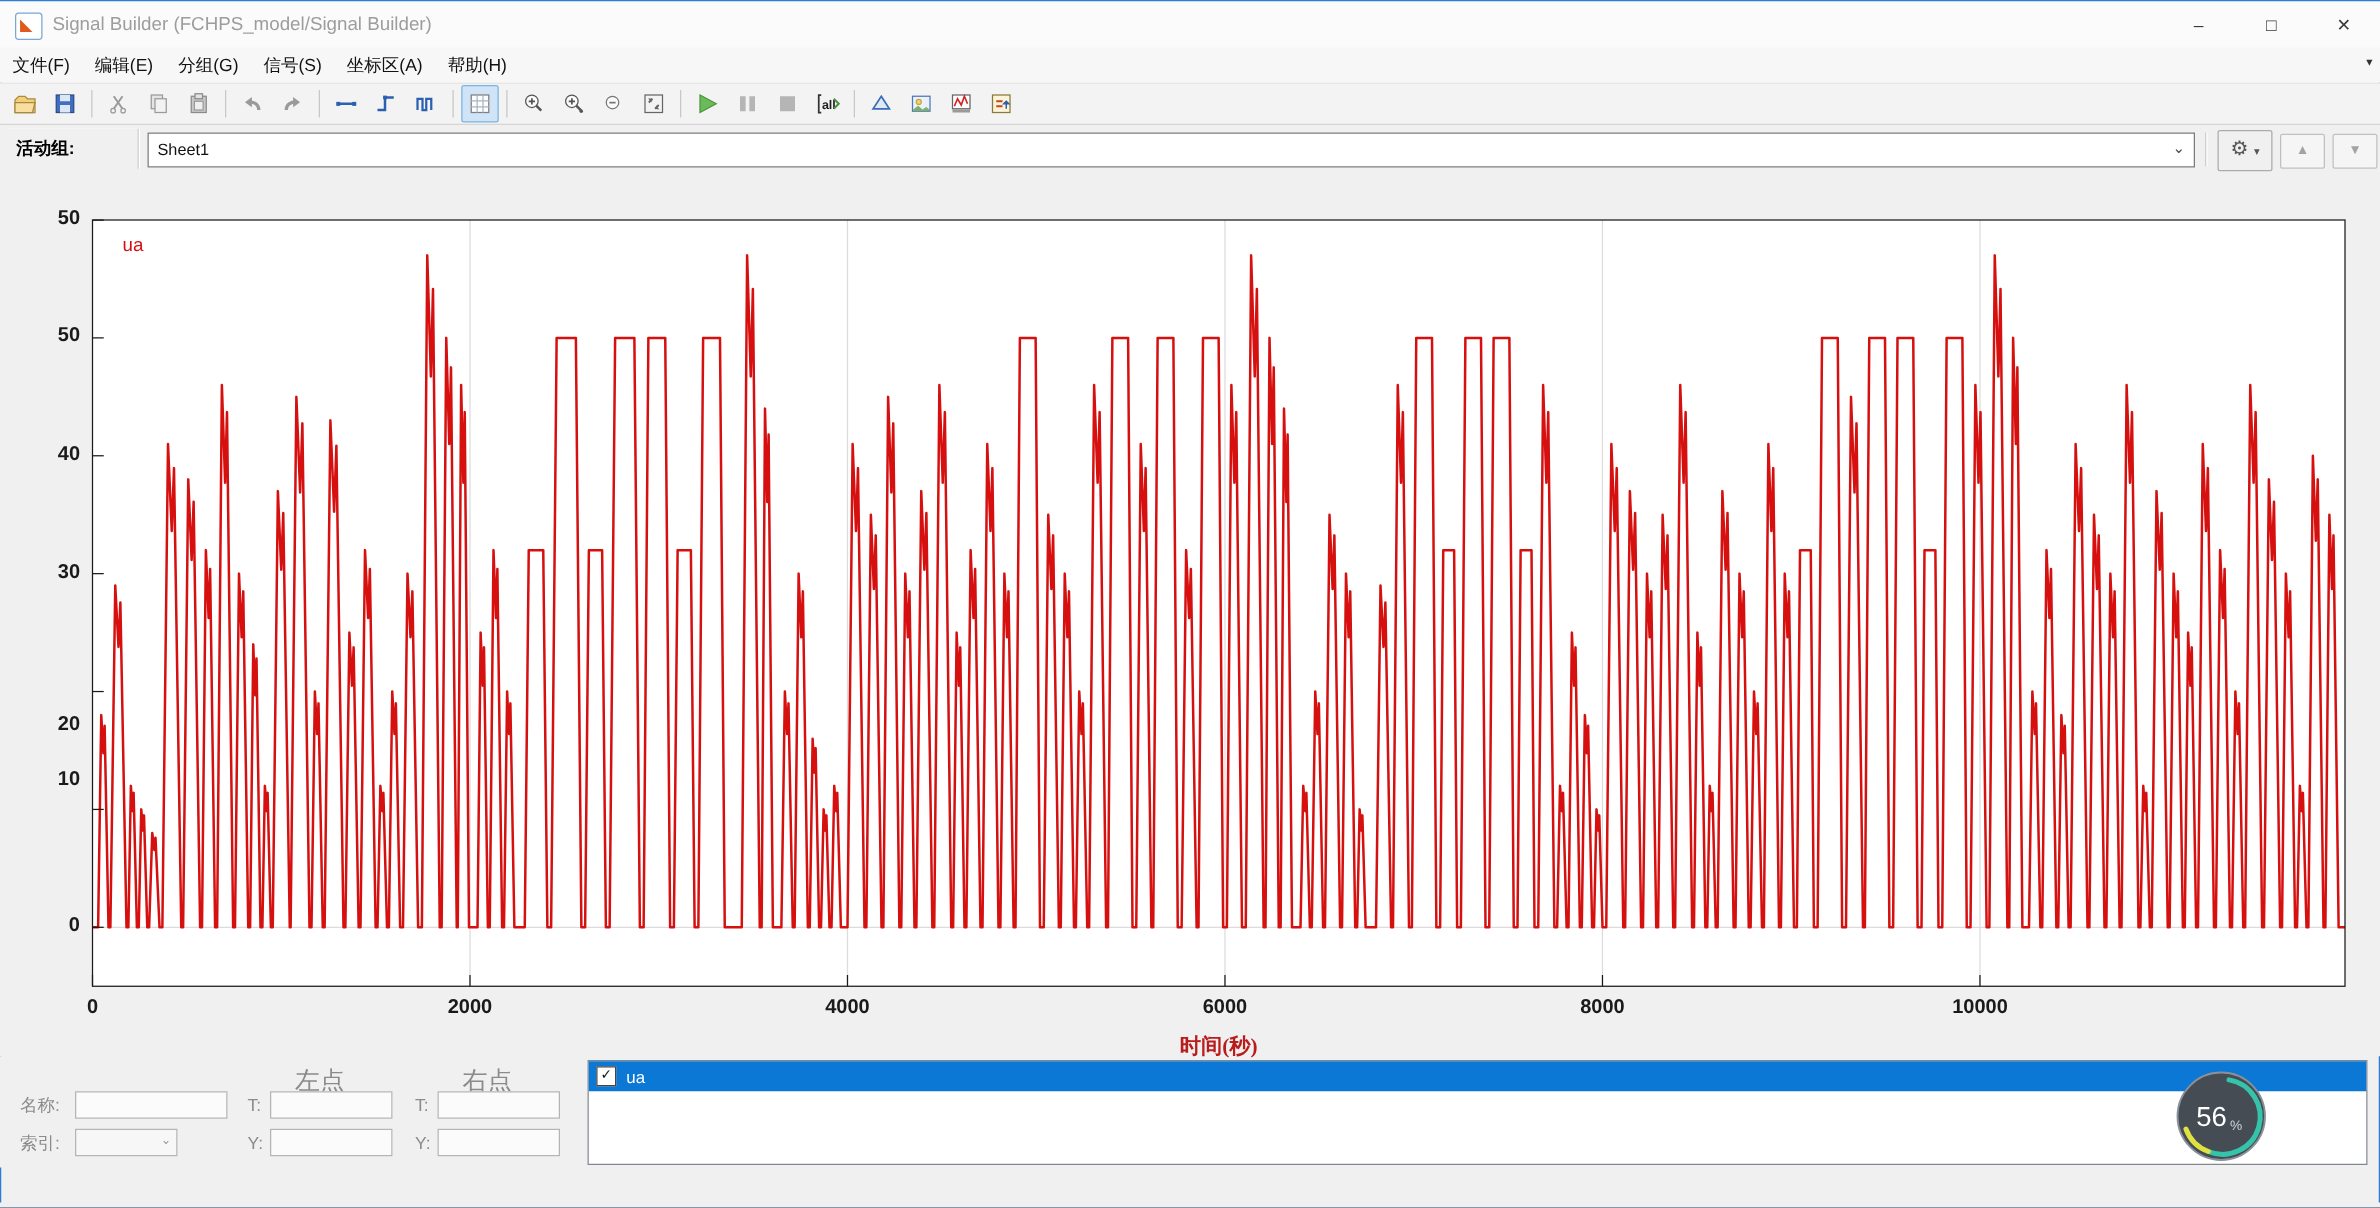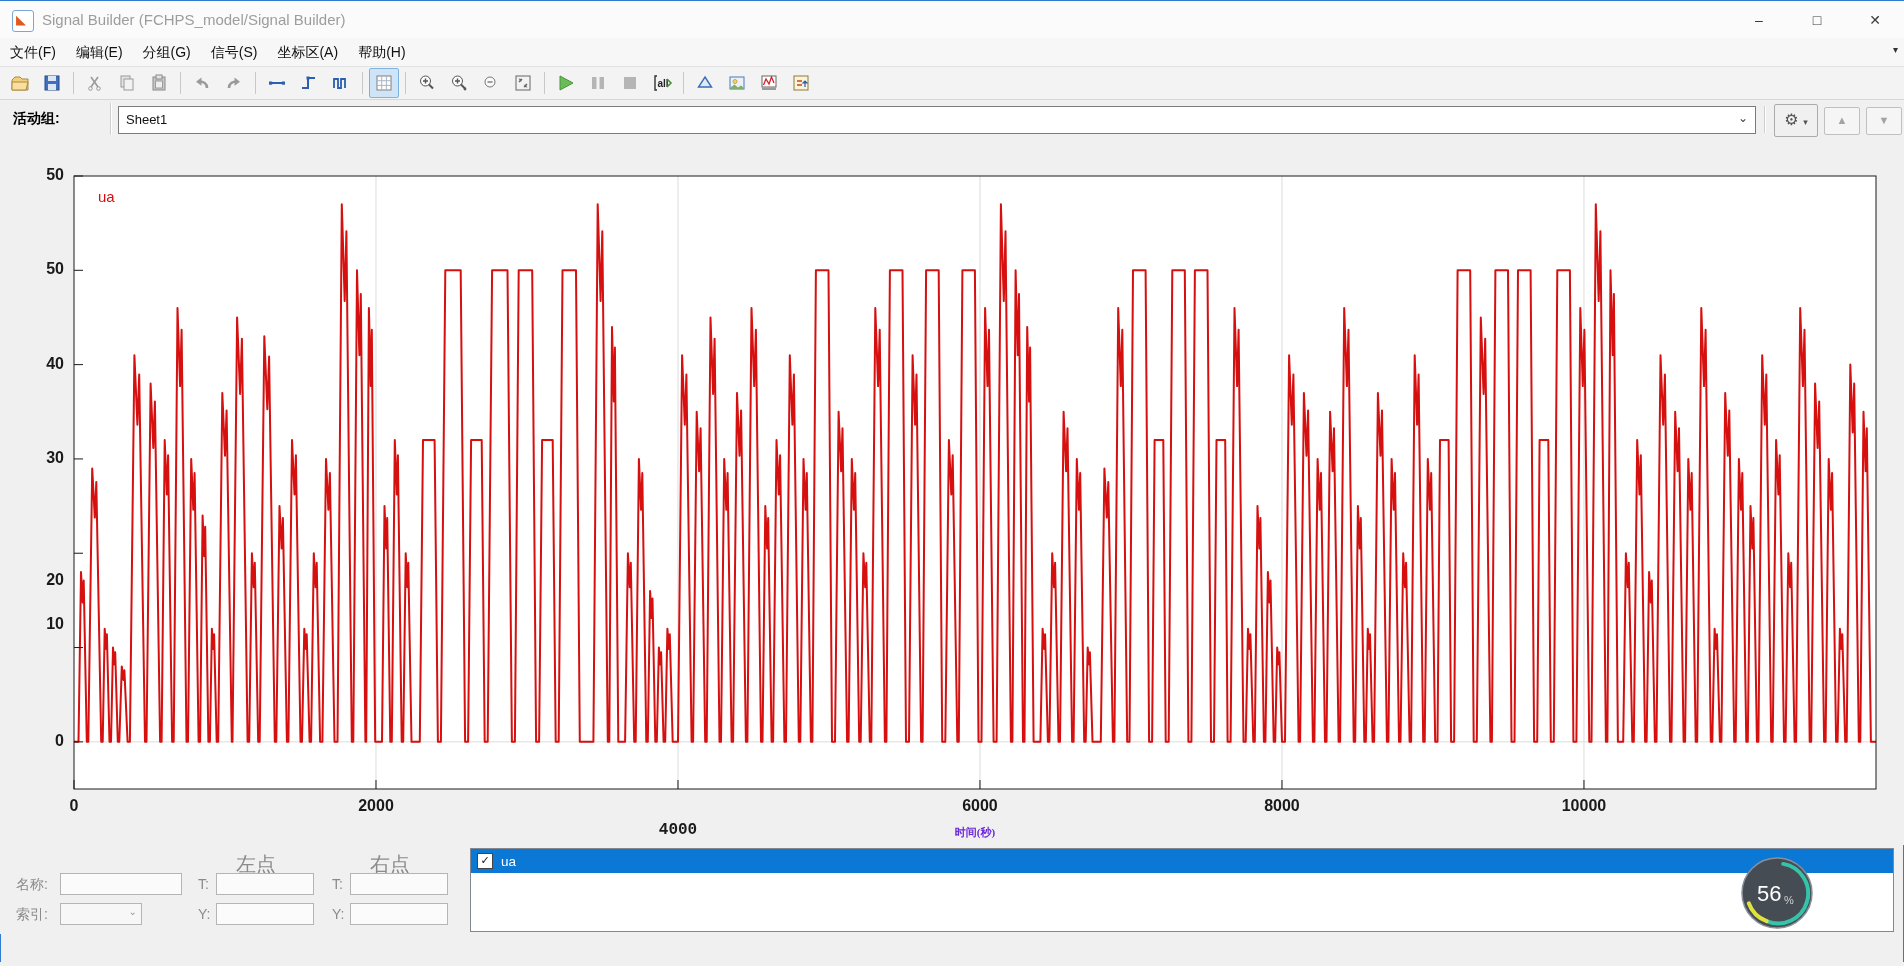--- a/index.html
+++ b/index.html
@@ -34,21 +34,21 @@
   #gear-button{position:absolute;left:1774px;top:4px;width:42px;height:31px;background:#f0f0f0;border:1px solid #ababab;border-radius:2px;text-align:center;}
   #gear-button .gear{font-size:16px;color:#555;line-height:29px;}
   #gear-button .caret{font-size:9px;color:#555;}
   .updown-btn{position:absolute;top:7px;width:34px;height:26px;background:#f5f5f5;border:1px solid #c0c0c0;border-radius:2px;text-align:center;line-height:24px;font-size:11px;color:#a3a3a3;}
   #move-up-button{left:1824px;} #move-down-button{left:1866px;}
   
   #chart-region{position:absolute;left:0;top:140px;width:1904px;height:705px;background:#f0f0f0;}
   #chart-svg{position:absolute;left:0;top:0;}
   .ytick-label{position:absolute;width:40px;text-align:right;font-size:16px;font-weight:bold;color:#1a1a1a;}
   .xtick-label{position:absolute;width:80px;text-align:center;font-size:16px;font-weight:bold;color:#1a1a1a;}
-  #x-axis-label{position:absolute;width:200px;text-align:center;font-size:11px;font-weight:bold;color:#6d28d9;font-family:"Liberation Serif",serif;}
+  #x-axis-label{position:absolute;width:200px;text-align:center;font-size:17px;font-weight:bold;color:#b91c1c;font-family:"Liberation Serif",serif;}
   #plot-legend{position:absolute;font-size:15px;}
   
   #point-panel{position:absolute;left:0;top:845px;width:455px;height:89px;background:#f0f0f0;}
   .pp-header{position:absolute;top:6px;font-size:20px;color:#8b8b8b;}
   #header-left-point{left:236px;} #header-right-point{left:370px;}
   .pp-label{position:absolute;font-size:14px;color:#8b8b8b;}
   .pp-field{position:absolute;height:20px;background:#fbfbfb;border:1px solid #b5b5b5;}
   .pp-select{position:absolute;height:20px;background:#f7f7f7;border:1px solid #b5b5b5;}
   .pp-select .chev{position:absolute;right:4px;top:2px;font-size:10px;color:#9a9a9a;}
   
@@ -291,21 +291,21 @@
     <div id="chart-labels">
         <div class="ytick-label" style="left: 24px; top: 591.846px;">0</div>
         <div class="ytick-label" style="left: 24px; top: 475px;">10</div>
         <div class="ytick-label" style="left: 24px; top: 403.231px; margin-top: 28px;">20</div>
         <div class="ytick-label" style="left: 24px; top: 308.923px;">30</div>
         <div class="ytick-label" style="left: 24px; top: 214.615px;">40</div>
         <div class="ytick-label" style="left: 24px; top: 120.308px;">50</div>
         <div class="ytick-label" style="left: 24px; top: 26px;">50</div>
         <div class="xtick-label" style="left: 34px; top: 657px;">0</div>
         <div class="xtick-label" style="left: 335.994px; top: 657px;">2000</div>
-        <div class="xtick-label" style="left: 637.989px; top: 681px; font-family: Liberation Mono, monospace;">4000</div>
+        <div class="xtick-label" style="left: 637.989px; top: 657px;">4000</div>
         <div class="xtick-label" style="left: 939.983px; top: 657px;">6000</div>
         <div class="xtick-label" style="left: 1241.98px; top: 657px;">8000</div>
         <div class="xtick-label" style="left: 1543.97px; top: 657px;">10000</div>
       </div>
     <div id="plot-legend" style="left: 98px; top: 48px; color: rgb(214, 15, 15);">ua</div>
     <div id="x-axis-label" style="left: 875px; top: 685px;">时间(秒)</div>
   </div>
 
   <div id="point-panel">
     <div class="pp-header" id="header-left-point">左点</div>

